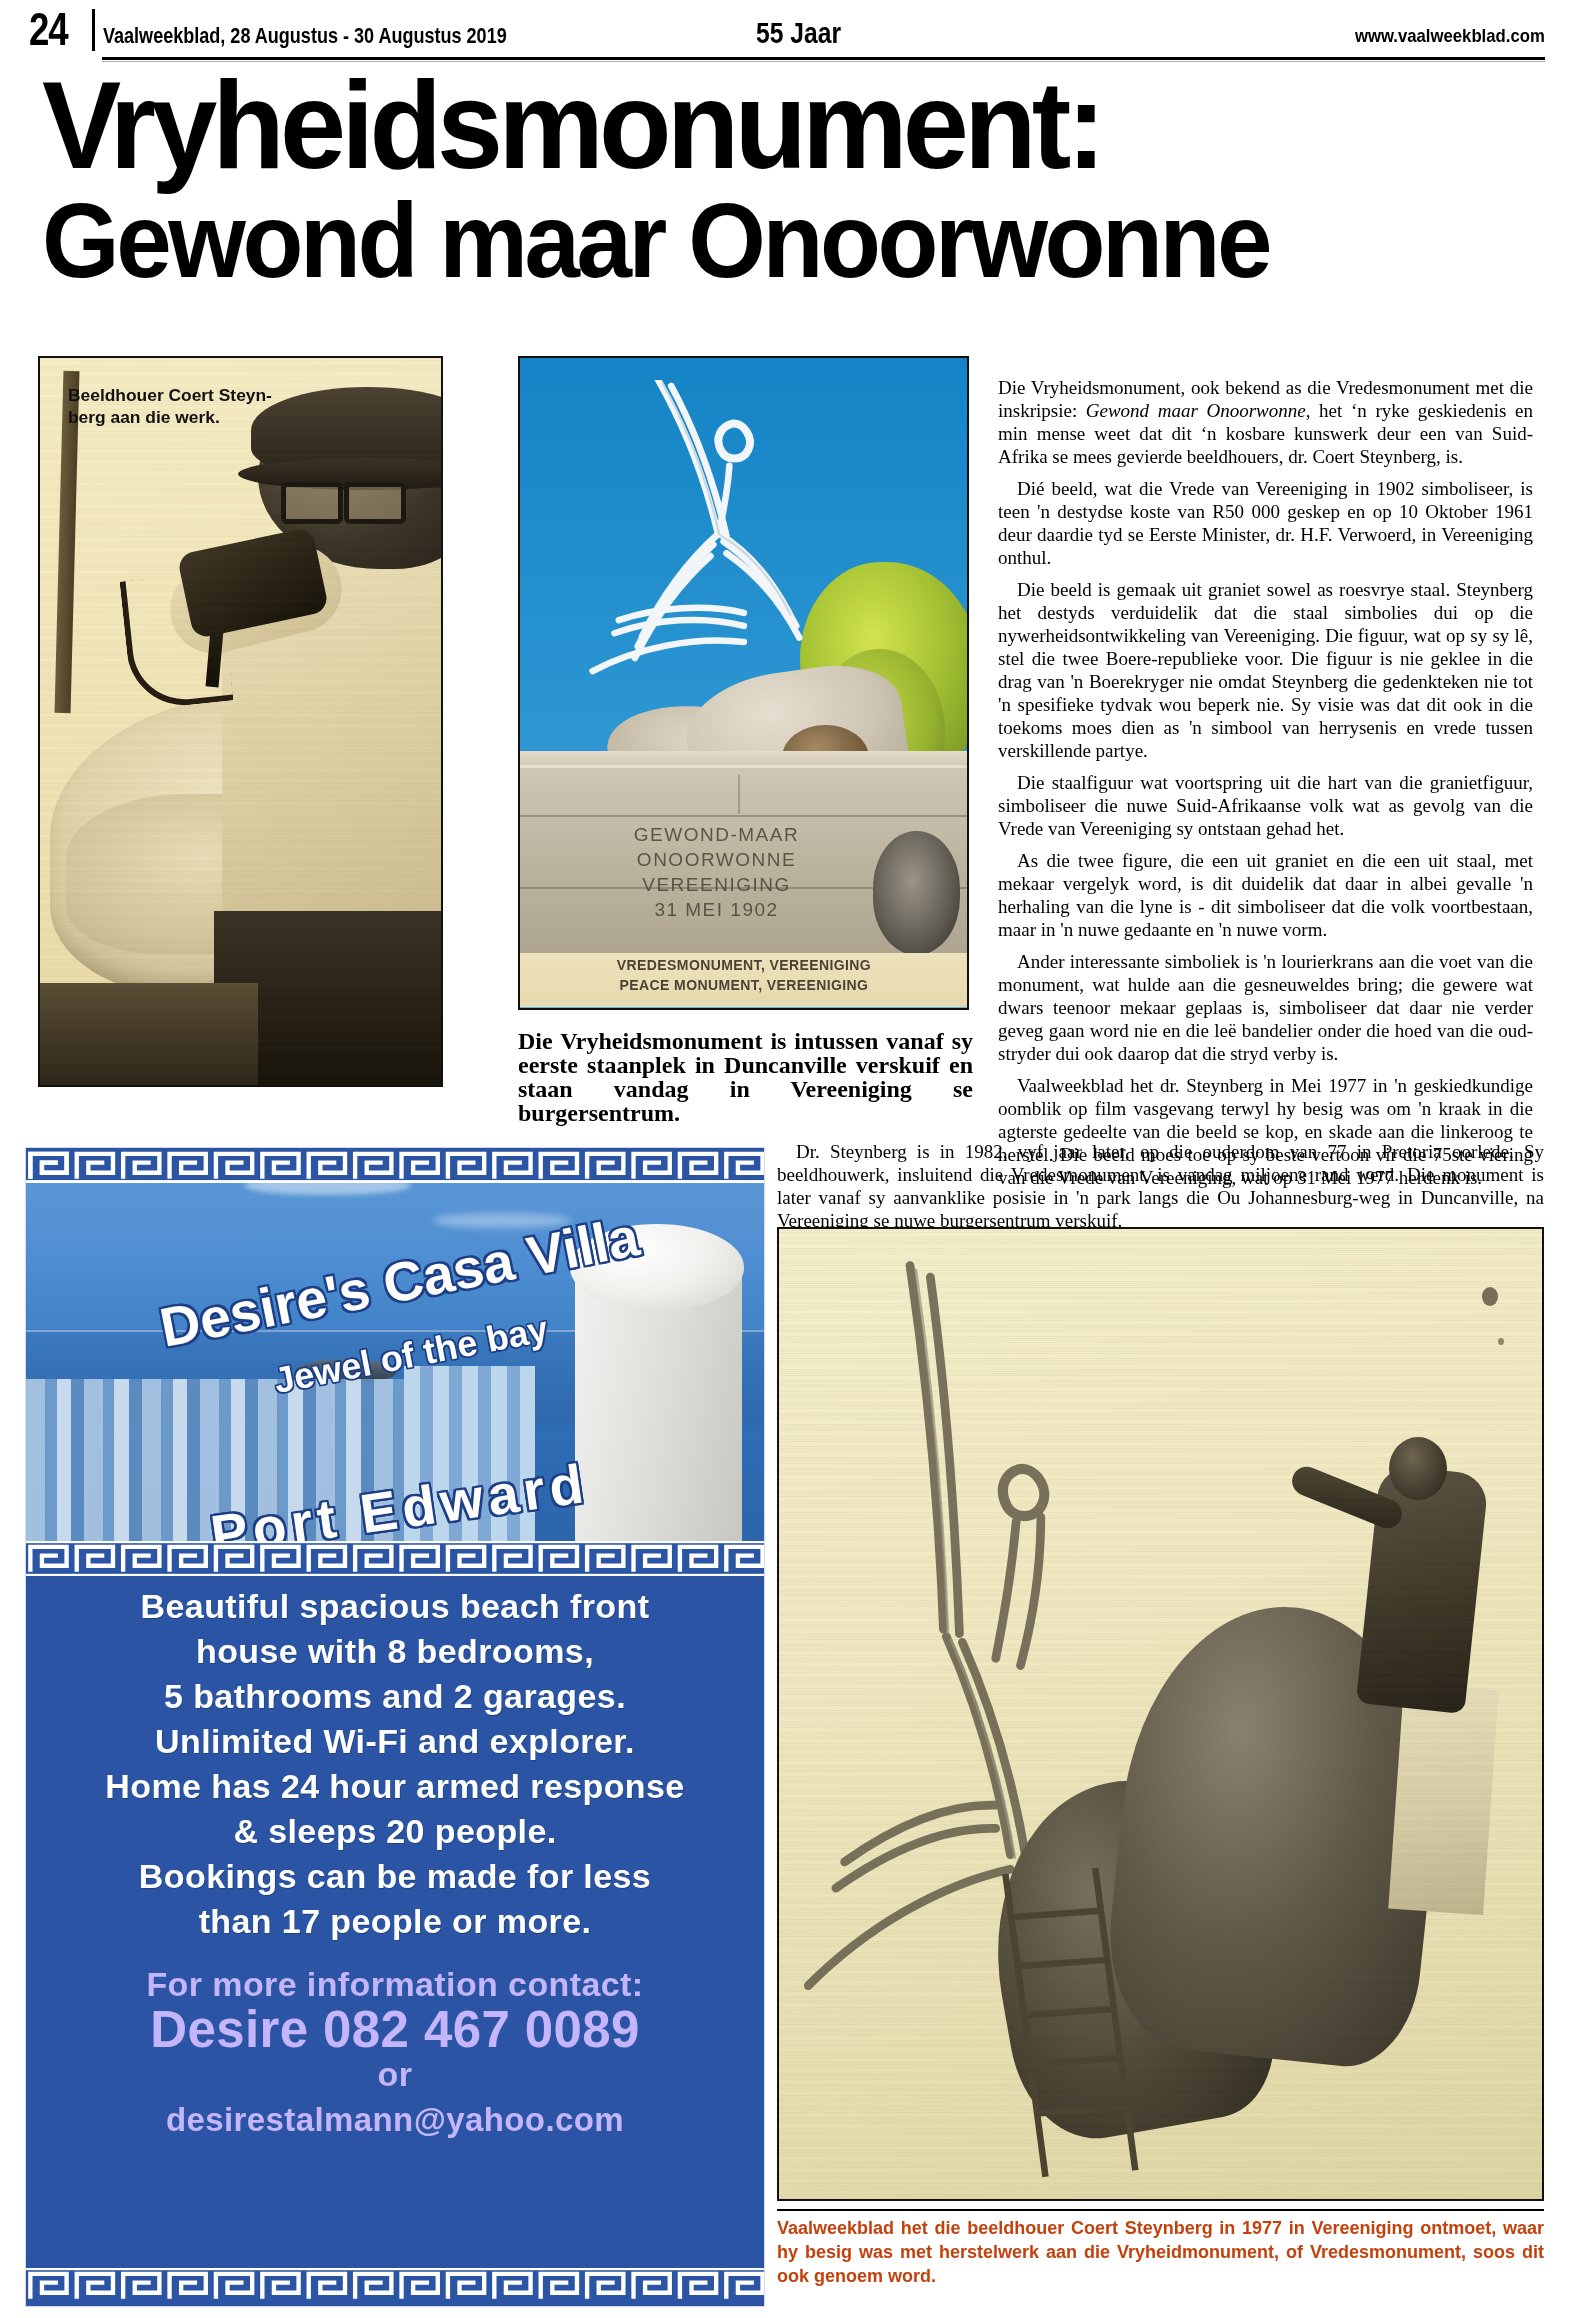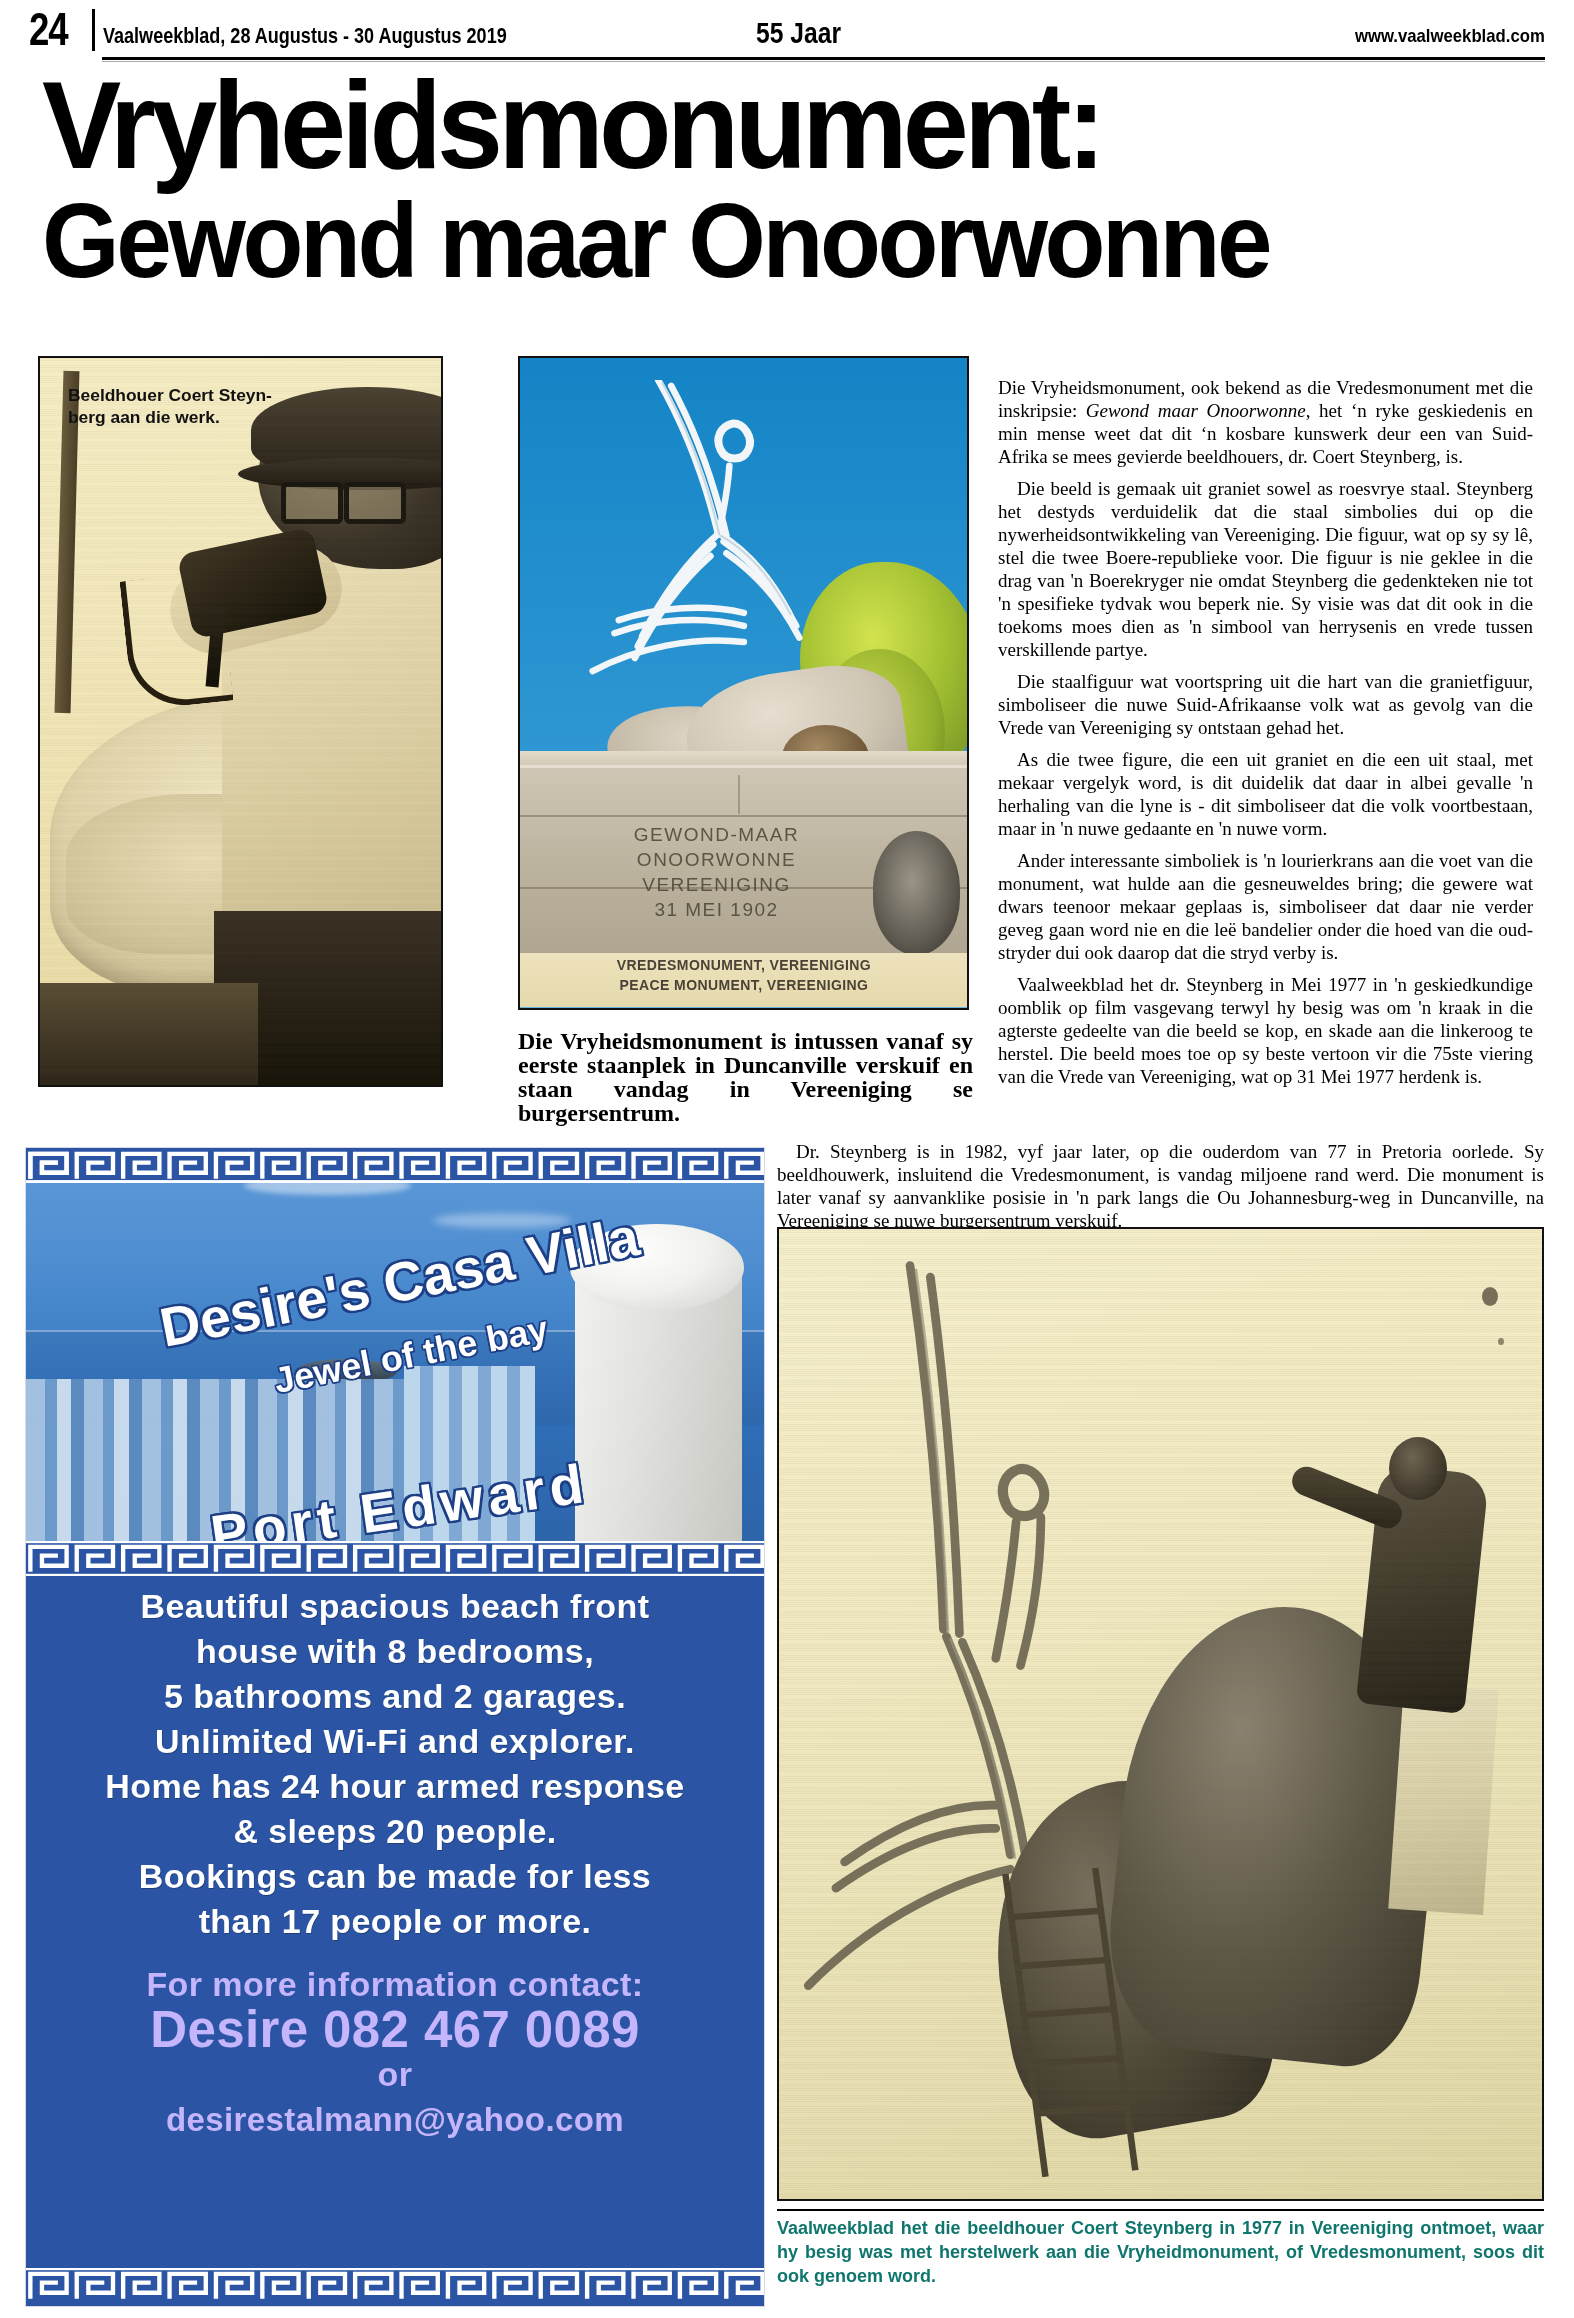--- a/index.html
+++ b/index.html
@@ -218,21 +218,21 @@
     transform:rotate(22deg);background:linear-gradient(160deg,#4e4735,#292419);}
   .p3-ladder{position:absolute;left:218px;top:640px;width:167px;height:305px;transform:rotate(-4deg);}
   .p3-ladder svg{width:100%;height:100%;}
   .p3-spot{position:absolute;right:44px;top:58px;width:16px;height:19px;border-radius:50%;
     background:#4e4634;opacity:.75;}
   .p3-spot2{position:absolute;right:38px;top:109px;width:5.8px;height:7.3px;border-radius:50%;
     background:#4e4634;opacity:.6;}
 
   .cap3{position:absolute;left:777px;top:2216px;width:767px;
     font-family:"Liberation Sans",sans-serif;font-weight:bold;font-size:18px;line-height:24px;
-    color:#0f766e;text-align:justify;}
+    color:#c2410c;text-align:justify;}
   .cap3-rule{position:absolute;left:777px;top:2209px;width:767px;height:1.5px;background:#000;}
 </style>
 </head>
 <body>
 
 <div class="page">
 
   <div class="masthead">
     <div class="folio">24</div>
     <div class="folio-rule"></div>
@@ -313,20 +313,21 @@
     <div class="p2-plaque-txt">
       <div>VREDESMONUMENT, VEREENIGING</div>
       <div>PEACE MONUMENT, VEREENIGING</div>
     </div>
   </div>
 
   <div class="cap2">Die Vryheidsmonument is intussen vanaf sy eerste staanplek in Duncanville verskuif en staan vandag in Vereeniging se burgersentrum.</div>
 
   <div class="col-right">
     <p class="first">Die Vryheidsmonument, ook bekend as die Vredesmonument met die inskripsie: <em>Gewond maar Onoorwonne</em>, het ‘n ryke geskiedenis en min mense weet dat dit ‘n kosbare kunswerk deur een van Suid-Afrika se mees gevierde beeldhouers, dr. Coert Steynberg, is.</p>
+    <p>Dié beeld, wat die Vrede van Vereeniging in 1902 simboliseer, is teen 'n destydse koste van R50 000 geskep en op 10 Oktober 1961 deur daardie tyd se Eerste Minister, dr. H.F. Verwoerd, in Vereeniging onthul.</p>
     <p>Die beeld is gemaak uit graniet sowel as roesvrye staal. Steynberg het destyds verduidelik dat die staal simbolies dui op die nywerheidsontwikkeling van Vereeniging. Die figuur, wat op sy sy lê, stel die twee Boere-republieke voor. Die figuur is nie geklee in die drag van 'n Boerekryger nie omdat Steynberg die gedenkteken nie tot 'n spesifieke tydvak wou beperk nie. Sy visie was dat dit ook in die toekoms moes dien as 'n simbool van herrysenis en vrede tussen verskillende partye.</p>
     <p>Die staalfiguur wat voortspring uit die hart van die granietfiguur, simboliseer die nuwe Suid-Afrikaanse volk wat as gevolg van die Vrede van Vereeniging sy ontstaan gehad het.</p>
     <p>As die twee figure, die een uit graniet en die een uit staal, met mekaar vergelyk word, is dit duidelik dat daar in albei gevalle 'n herhaling van die lyne is - dit simboliseer dat die volk voortbestaan, maar in 'n nuwe gedaante en 'n nuwe vorm.</p>
     <p>Ander interessante simboliek is 'n lourierkrans aan die voet van die monument, wat hulde aan die gesneuweldes bring; die gewere wat dwars teenoor mekaar geplaas is, simboliseer dat daar nie verder geveg gaan word nie en die leë bandelier onder die hoed van die oud-stryder dui ook daarop dat die stryd verby is.</p>
     <p>Vaalweekblad het dr. Steynberg in Mei 1977 in 'n geskiedkundige oomblik op film vasgevang terwyl hy besig was om 'n kraak in die agterste gedeelte van die beeld se kop, en skade aan die linkeroog te herstel. Die beeld moes toe op sy beste vertoon vir die 75ste viering van die Vrede van Vereeniging, wat op 31 Mei 1977 herdenk is.</p>
   </div>
 
   <div class="col-wide">
     <p>Dr. Steynberg is in 1982, vyf jaar later, op die ouderdom van 77 in Pretoria oorlede. Sy beeldhouwerk, insluitend die Vredesmonument, is vandag miljoene rand werd. Die monument is later vanaf sy aanvanklike posisie in 'n park langs die Ou Johannesburg-weg in Duncanville, na Vereeniging se nuwe burgersentrum verskuif.</p>
   </div>

